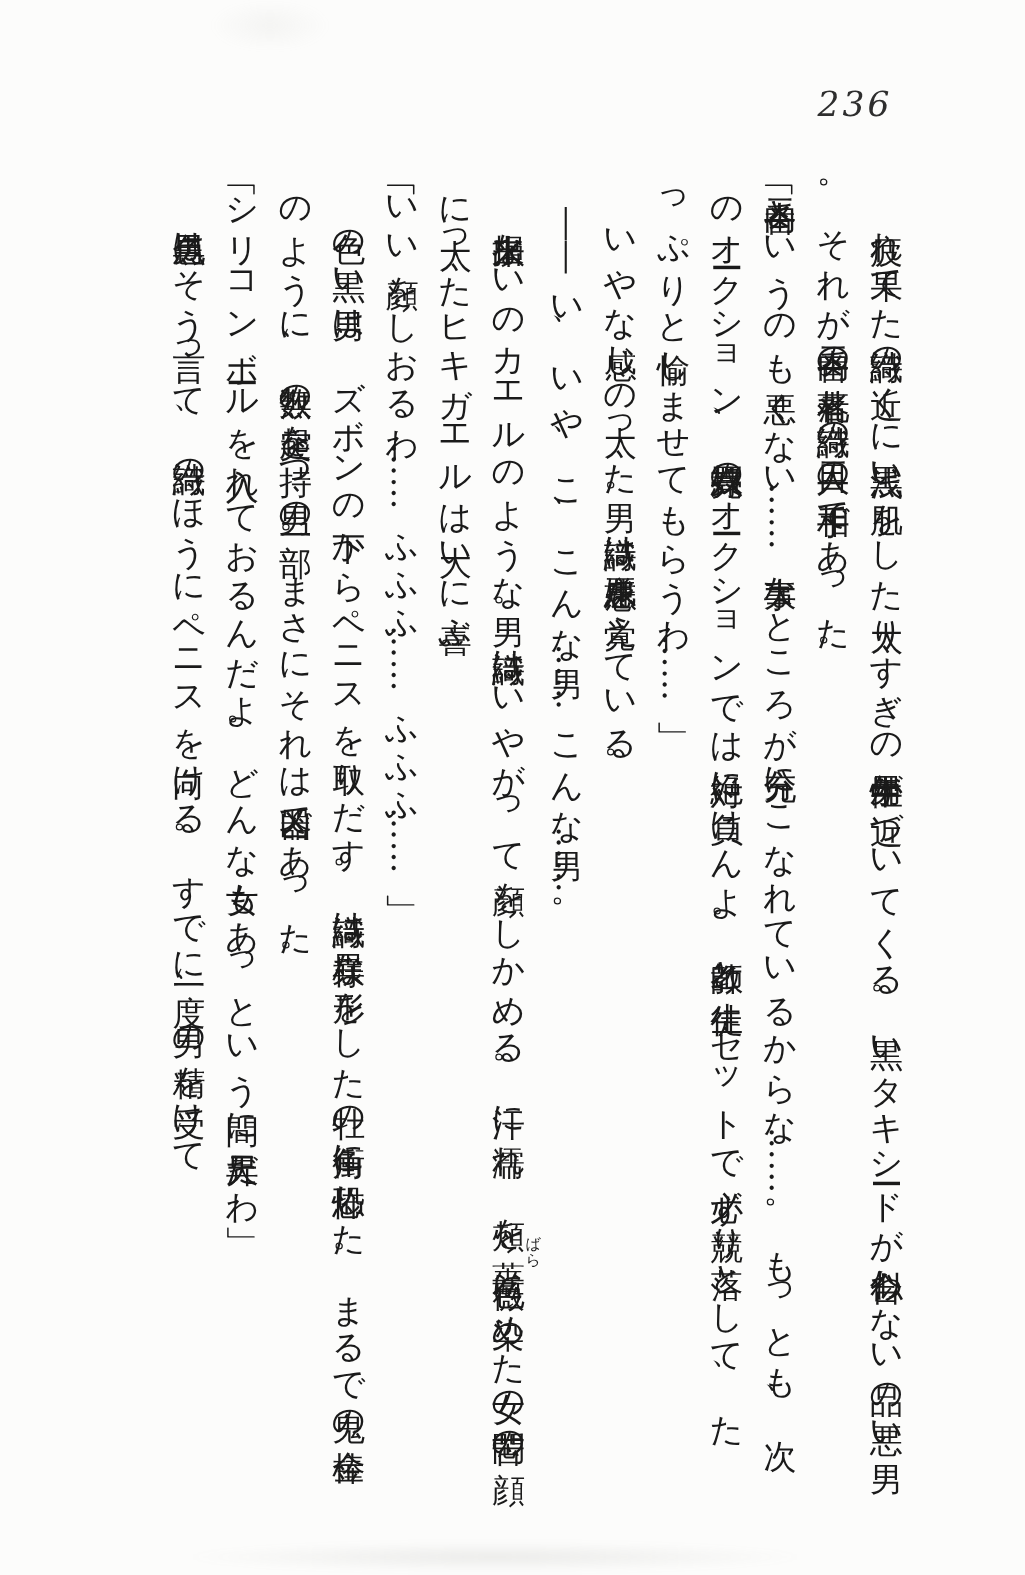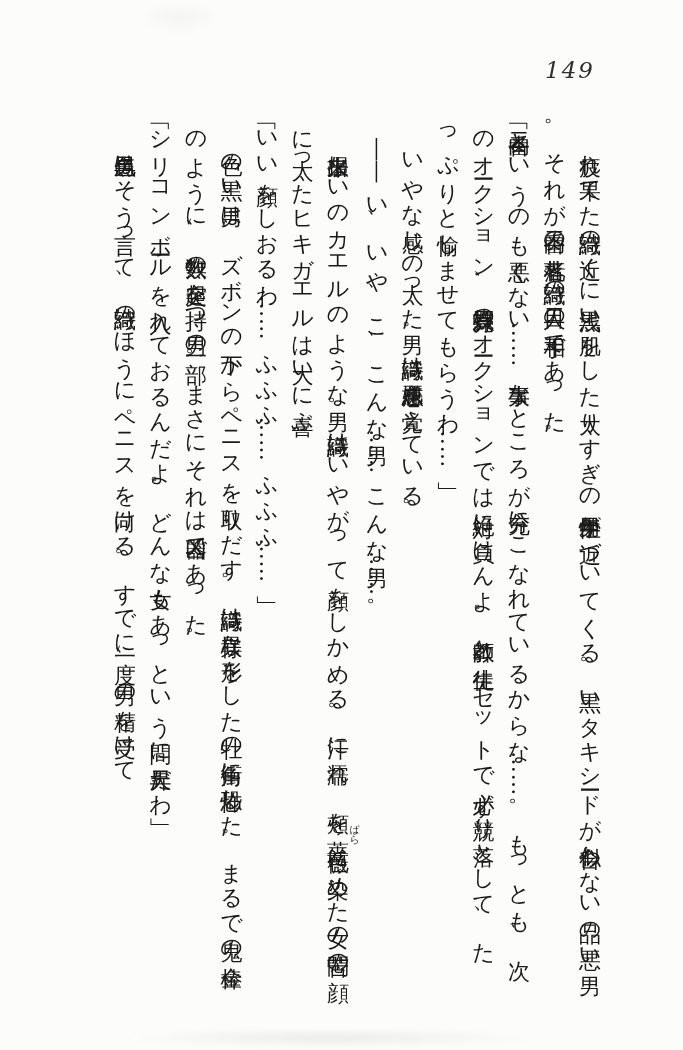--- a/index.html
+++ b/index.html
@@ -80,21 +80,21 @@
     height: 34px;
     background: radial-gradient(ellipse at center, rgba(180,180,175,0.10), rgba(180,180,175,0) 70%);
     filter: blur(2px);
   }
 </style>
 </head>
 <body>
 
 <div class="page">
   <div class="smudge smudge-top"></div>
-  <div class="page-number">149</div>
+  <div class="page-number">236</div>
   <div class="text-block">
       <p class="para indent">疲れ果てた詩織の近くに浅黒い肌をした太りすぎの中年男性が近づいてくる。黒いタキシードが似合わない品の悪い男。それが二番肉の落札者。詩織の二人目の相手であった。</p>
       <p class="para">「二番肉というのも悪くない……大事なところが充分にこなれているからな……。もっとも、次のオークション、奴隷売買のオークションでは絶対に負けんよ。教師と生徒。セットで必ず競り落として、たっぷりと愉しませてもらうわ……」</p>
       <p class="para indent">いやな感じの太った男。詩織は嫌悪感を覚えている。</p>
       <p class="para indent">――い、いや、こ、こんな男……こんな男……。</p>
       <p class="para indent">出来損ないのカエルのような男。詩織はいやがって顔をしかめる。汗に濡れ、頰を<ruby>薔薇<rt>ばら</rt></ruby>色に染めた女の苦悶の顔に太ったヒキガエルは大いに喜ぶ。</p>
       <p class="para">「いい顔をしおるわ……ふふふ……ふふふ……」</p>
       <p class="para indent">色の黒い男は、ズボンの下からペニスを取りだす。詩織は異様な形をした牡の衝角に恐怖した。まるで鬼の金棒のように、無数の突起を持つ男の一部。まさにそれは凶器であった。</p>
       <p class="para">「シリコンボールを入れておるんだよ。どんな女もあっという間に昇天だわ」</p>
       <p class="para indent">色黒男はそう言って、詩織のほうにペニスを向ける。すでに一度、男の精を受けて</p>

